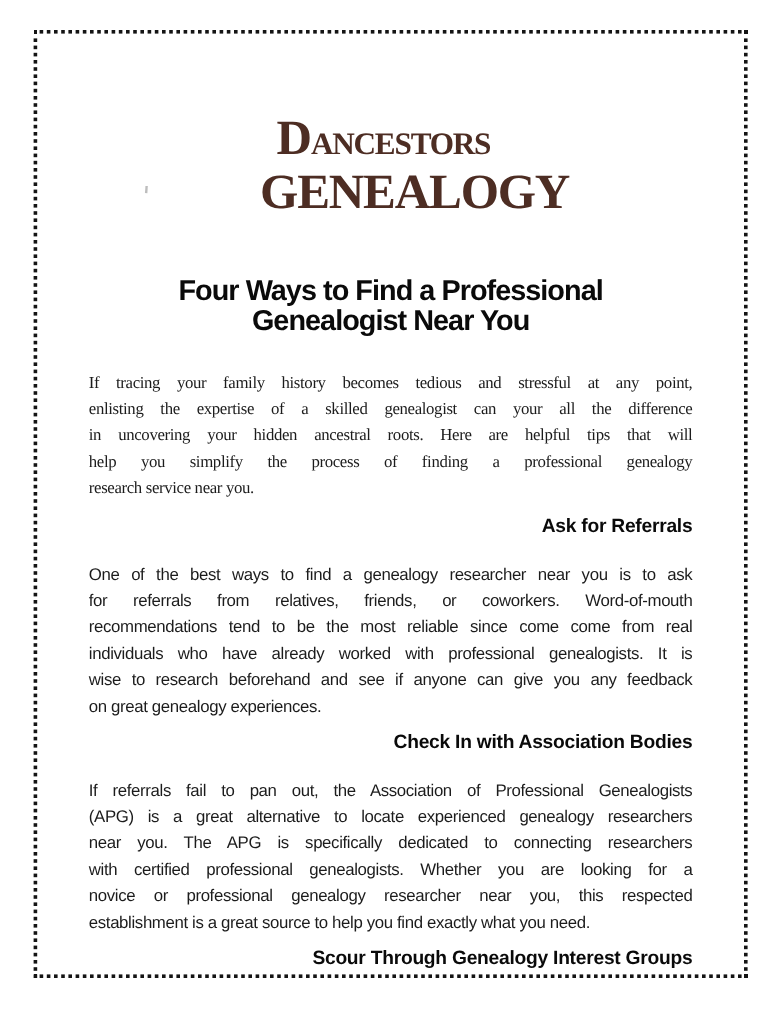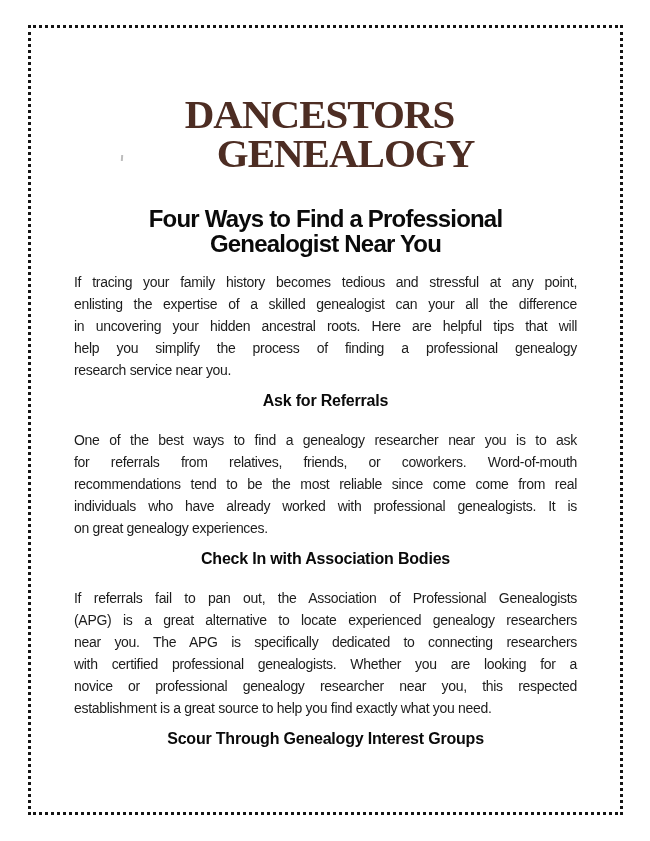--- a/index.html
+++ b/index.html
@@ -23,21 +23,21 @@
   }
   .logo {
     margin-top: 66px;
     text-align: center;
     font-family: "Liberation Serif", serif;
     color: #4d2d23;
     font-weight: 600;
     letter-spacing: -1px;
   }
   .logo-line1 {
-    font-size: 41px;
+    font-size: 26px;
     line-height: 40px;
     transform: translateX(-6px);
   }
   .logo-line2 {
     font-size: 41px;
     line-height: 38px;
     transform: translateX(20px);
   }
   .logo-line1::first-letter, .logo-line2::first-letter {
     font-size: 41px;
@@ -46,30 +46,30 @@
     position: absolute;
     left: 121px;
     top: 155px;
     width: 2px;
     height: 6px;
     background: #9a9a9a;
     opacity: 0.65;
     transform: rotate(4deg);
   }
   .title {
-    margin-top: 34px;
+    margin-top: 52px;
     text-align: center;
     font-weight: bold;
     font-size: 24px;
     line-height: 25px;
     letter-spacing: -0.8px;
     color: #0a0a0a;
   }
   .para { margin-top: 18px; }
-  .intro { margin-top: 15px; }
+  .intro { margin-top: 29px; font-family: Liberation Serif, serif; }
   .pline {
     font-size: 14px;
     line-height: 22px;
     height: 22px;
     letter-spacing: -0.3px;
     color: #1c1c1c;
     text-align: justify;
     text-align-last: justify;
     word-break: keep-all;
     overflow: visible;
@@ -78,21 +78,21 @@
     text-align: left;
     text-align-last: left;
   }
   .section-heading {
     margin-top: 10px;
     font-size: 16px;
     line-height: 20px;
     font-weight: bold;
     letter-spacing: -0.2px;
     color: #0a0a0a;
-    text-align: center;
+    text-align: right;
   }
 </style>
 </head>
 <body>
 
 <div class="page">
   <div class="stray-mark"></div>
 
   <div class="page-border" style="border-color: rgb(20, 20, 20);">
 
@@ -113,20 +113,21 @@
       <div class="pline">help you simplify the process of finding a professional genealogy</div>
       <div class="pline last">research service near you.</div>
     </div>
 
     <div class="section-heading">Ask for Referrals</div>
     <div class="para">
       <div class="pline">One of the best ways to find a genealogy researcher near you is to ask</div>
       <div class="pline">for referrals from relatives, friends, or coworkers. Word-of-mouth</div>
       <div class="pline">recommendations tend to be the most reliable since come come from real</div>
       <div class="pline">individuals who have already worked with professional genealogists. It is</div>
+      <div class="pline">wise to research beforehand and see if anyone can give you any feedback</div>
       <div class="pline last">on great genealogy experiences.</div>
     </div>
 
     <div class="section-heading">Check In with Association Bodies</div>
     <div class="para">
       <div class="pline">If referrals fail to pan out, the Association of Professional Genealogists</div>
       <div class="pline">(APG) is a great alternative to locate experienced genealogy researchers</div>
       <div class="pline">near you. The APG is specifically dedicated to connecting researchers</div>
       <div class="pline">with certified professional genealogists. Whether you are looking for a</div>
       <div class="pline">novice or professional genealogy researcher near you, this respected</div>

